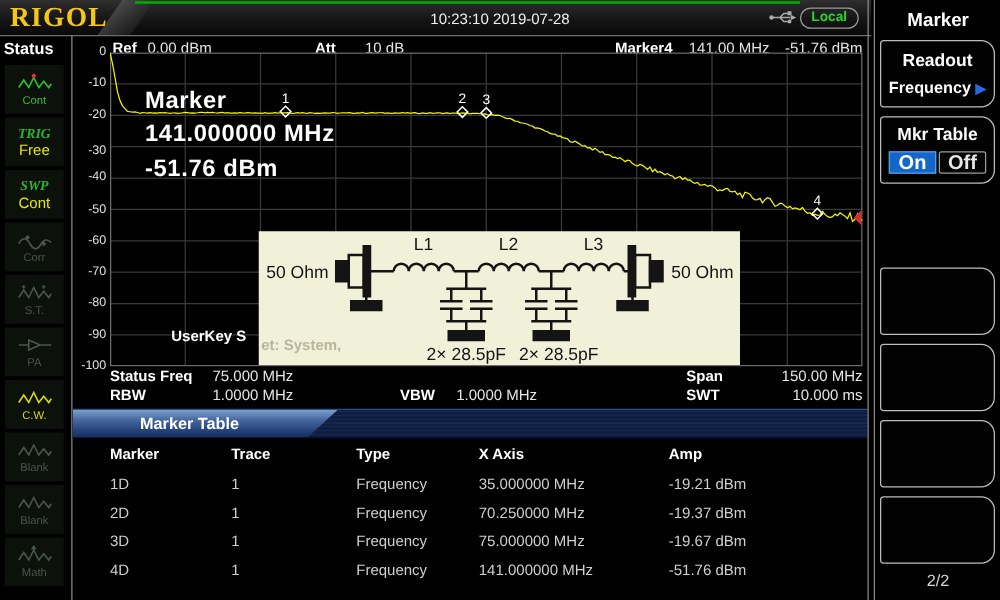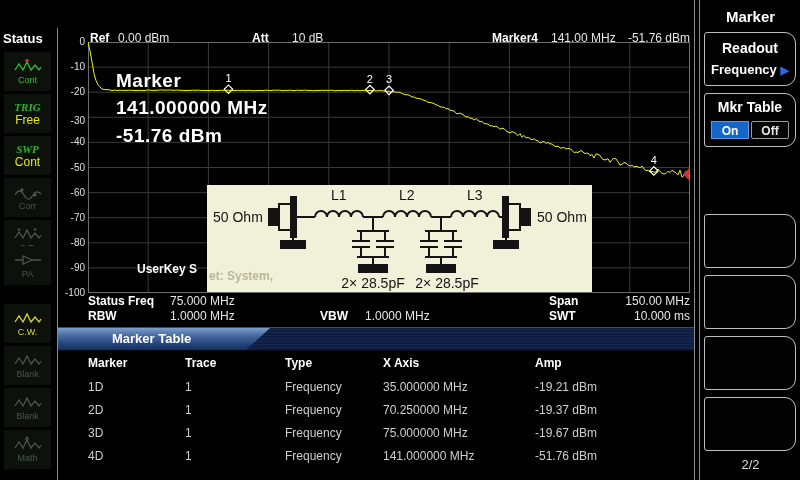--- a/index.html
+++ b/index.html
@@ -48,30 +48,44 @@
   .trow span{position:absolute;font-size:12px;color:#cfcfcf;white-space:nowrap;}
   
   .menu{position:absolute;left:699px;top:0;width:101px;height:480px;background:#000;border-left:1px solid #8a8a8a;}
   .menutitle{position:absolute;left:0;top:8px;width:100%;text-align:center;font-size:15px;font-weight:bold;}
   .mbtn{position:absolute;left:4px;width:92px;height:54px;border:1px solid #bdbdbd;
         border-radius:3px 11px 11px 3px;background:#020202;box-sizing:border-box;}
   .mbtn .l1{position:absolute;top:7px;width:100%;text-align:center;font-size:14px;font-weight:bold;color:#fff;}
   .mbtn .l2{position:absolute;bottom:8px;width:100%;text-align:center;font-size:13px;font-weight:bold;color:#fff;}
   .arrow{color:#2a6ae0;font-size:11px;}
   .tgl{position:absolute;bottom:7px;width:38px;height:18px;line-height:18px;text-align:center;
-       font-size:12px;font-weight:bold;box-sizing:border-box;}
+       font-size:16px;font-weight:bold;box-sizing:border-box;}
   .tglon{left:6px;background:#1467c8;border:1px solid #5a9ae0;color:#fff;}
   .tgloff{right:6px;background:#060606;border:1px solid #9a9a9a;color:#e8e8e8;border-radius:2px;}
   .page{position:absolute;left:0;bottom:8px;width:100%;text-align:center;font-size:13px;color:#d8d8d8;}
 </style>
 </head>
 <body>
 
 <div class="root">
 
+  <div class="topbar">
+    <div class="logoslash"></div>
+    <div class="logo">RIGOL</div>
+    <div class="greenline"></div>
+    <div class="clock">10:23:10 2019-07-28</div>
+    <svg class="abs" style="left:615px;top:7px" width="23" height="14" viewBox="0 0 23 14">
+      <circle cx="2.2" cy="7" r="1.8" fill="#aaa"></circle>
+      <path d="M3 7 h14 M9 7 l3 -3.2 h4 M9 7 l3 3.2 h4" stroke="#aaa" stroke-width="1.2" fill="none"></path>
+      <rect x="15" y="2" width="3.2" height="3.2" fill="#aaa"></rect>
+      <circle cx="16.6" cy="10.2" r="1.6" fill="#aaa"></circle>
+      <polygon points="17.5,4.8 22,7 17.5,9.2" fill="#aaa"></polygon>
+    </svg>
+    <div class="localbadge">Local</div>
+  </div>
 
   <div class="statuslbl">Status</div>
   <div id="statuslist">
       <div class="statuscell" style="top: 52px;">
         <svg width="30" height="16" viewBox="0 0 30 16">
           <polyline points="2,12 6,6 10,12 14,4 18,12 22,7 26,12 28,9" fill="none" stroke="#2ec22e" stroke-width="1.3"></polyline>
           <circle cx="14" cy="2.6" r="1.7" fill="#e03030"></circle>
         </svg>
         <div class="lab" style="color:#2ec22e">Cont</div>
       </div>
@@ -90,21 +104,21 @@
         </svg>
         <div class="lab" style="color:#4a564a">Corr</div>
       </div>
       <div class="statuscell" style="top: 220px;">
         <svg width="30" height="16" viewBox="0 0 30 16">
           <polyline points="2,12 6,6 10,12 14,4 18,12 22,7 26,12 28,9" fill="none" stroke="#4a564a" stroke-width="1.3"></polyline>
           <path d="M6 2 v3 M4.5 3.5 h3 M22 2 v3 M20.5 3.5 h3" stroke="#4a564a" stroke-width="1"></path>
         </svg>
         <div class="lab" style="color:#4a564a">S.T.</div>
       </div>
-      <div class="statuscell" style="top: 246px;">
+      <div class="statuscell" style="top: 262px;">
         <svg width="30" height="16" viewBox="0 0 30 16">
           <path d="M2 8 h8 M10 4 l9 4 l-9 4 z M19 8 h9" stroke="#4a564a" stroke-width="1.3" fill="none"></path>
         </svg>
         <div class="lab" style="color:#4a564a">PA</div>
       </div>
       <div class="statuscell" style="top: 304px;">
         <svg width="30" height="16" viewBox="0 0 30 16">
           <polyline points="2,12 6,6 10,12 14,4 18,12 22,7 26,12 28,9" fill="none" stroke="#d8d816" stroke-width="1.3"></polyline>
         </svg>
         <div class="lab" style="color:#d8d816">C.W.</div>

